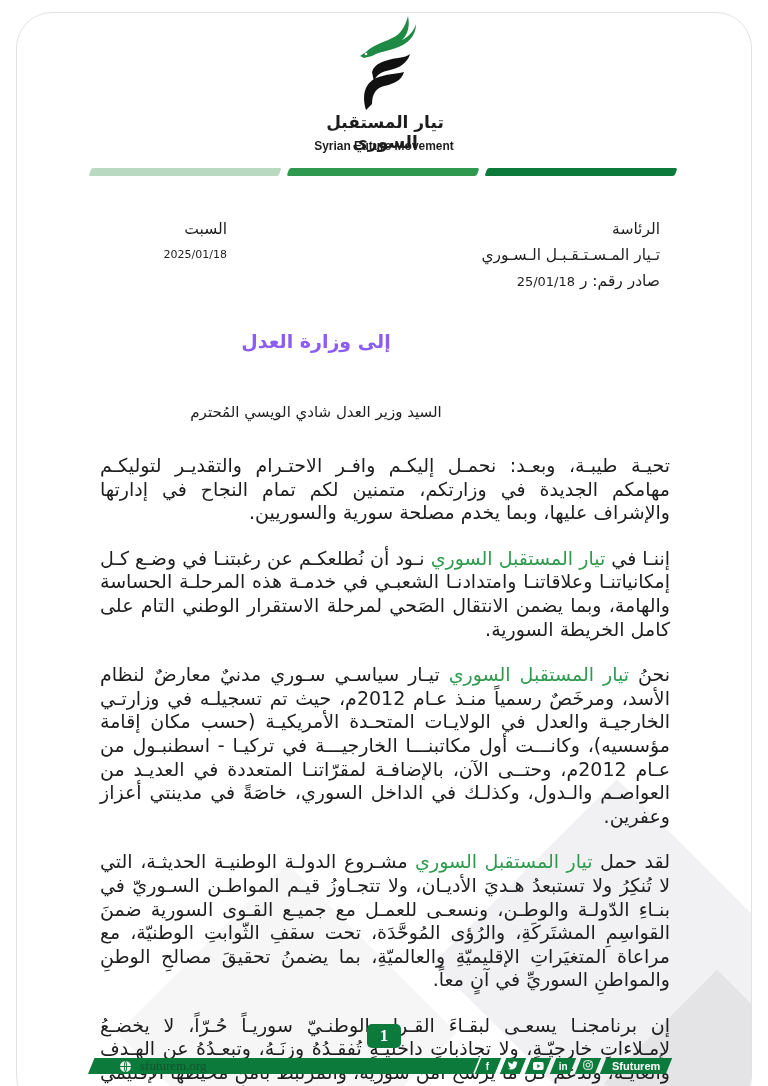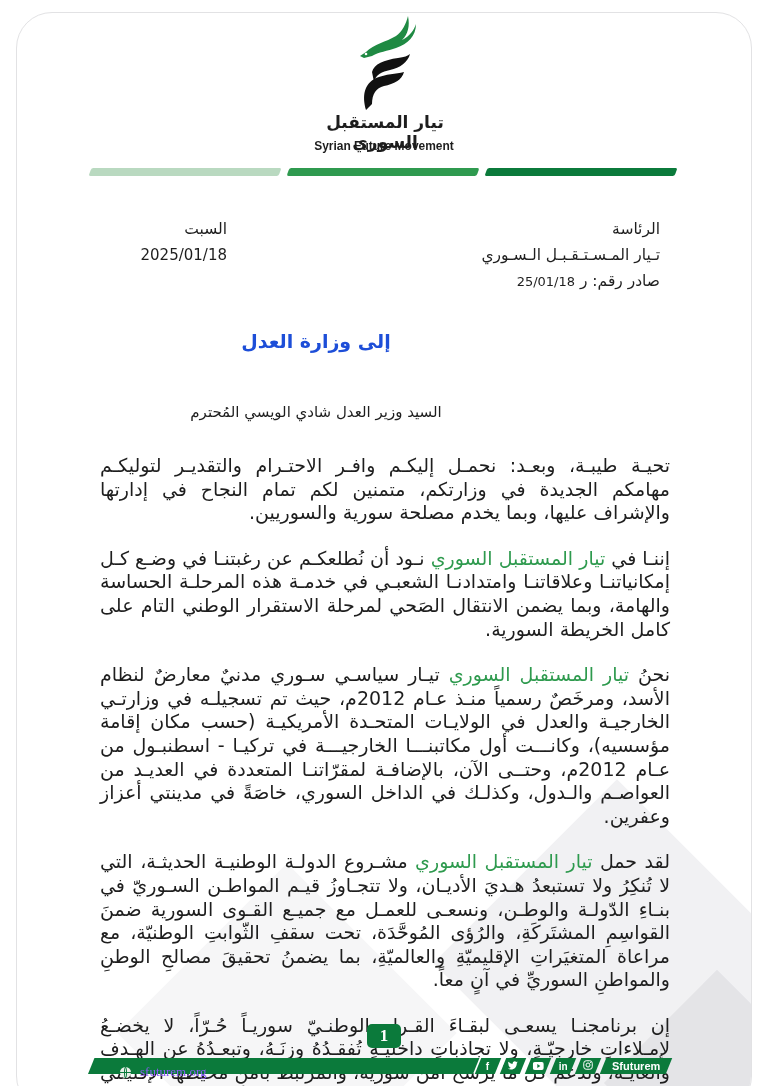--- a/index.html
+++ b/index.html
@@ -34,27 +34,27 @@
 
   
   .hdr-right {
     position: absolute; right: 108px; top: 216px; text-align: right; direction: rtl;
     font-size: 15.5px; line-height: 26px; color: #1e1e1e;
   }
   .hdr-left {
     position: absolute; left: 118px; top: 216px; text-align: right; direction: rtl;
     font-size: 15.5px; line-height: 26px; color: #1e1e1e; width: 100px; margin-left: 9px;
   }
-  .hdr-left .date { direction: ltr; font-size: 15px; }
+  .hdr-left .date { direction: ltr; font-size: 11px; }
   .issue-no { direction: rtl; }
   .issue-no .num { font-size: 13px; }
 
   .title {
     position: absolute; left: 0; width: 632px; top: 330px; text-align: center; direction: rtl;
-    font-size: 19px; font-weight: bold; color: #1d4ed8;
+    font-size: 19px; font-weight: bold; color: #8b5cf6;
   }
   .salutation {
     position: absolute; left: 0; width: 632px; top: 403px; text-align: center; direction: rtl;
     font-size: 15px; color: #1e1e1e;
   }
 
   .body-text {
     position: absolute; left: 100px; width: 570px; top: 454px; direction: rtl; text-align: justify;
     font-size: 19px; line-height: 23.6px; color: #1e1e1e;
   }
@@ -65,22 +65,22 @@
   .page-num {
     position: absolute; left: 367px; top: 1024px; width: 34px; height: 24px;
     background: #0b7a3b; border-radius: 5px; color: #ffffff; text-align: center;
     font-family: "Liberation Serif", serif; font-weight: bold; font-size: 17px; line-height: 24px;
   }
   .footer-bar {
     position: absolute; left: 88px; top: 1058px; width: 385px; height: 16px; background: #0b7a3b;
     transform: skewX(-22deg); transform-origin: left bottom;
   }
   .footer-site {
-    position: absolute; left: 120px; top: 1058px; height: 28px; display: flex; align-items: center; gap: 9px;
-    color: #8b5cf6; font-family: "Liberation Serif", serif; font-size: 13px;
+    position: absolute; left: 120px; top: 1058px; height: 16px; display: flex; align-items: center; gap: 9px;
+    color: #14532d; font-family: "Liberation Serif", serif; font-size: 13px;
   }
   .globe { width: 11px; height: 11px; border-radius: 50%; background: #e9efe9; position: relative; }
   .globe::before { content: ""; position: absolute; left: 4px; top: 0; width: 3px; height: 11px; border: 1px solid #0b7a3b; border-radius: 50%; box-sizing: border-box; }
   .globe::after { content: ""; position: absolute; left: 0; top: 5px; width: 11px; height: 1px; background: #0b7a3b; }
   .social { position: absolute; left: 478px; top: 1058px; height: 16px; display: flex; gap: 5px; }
   .soc-btn {
     height: 16px; width: 20px; background: #0b7a3b; transform: skewX(-22deg);
     display: flex; align-items: center; justify-content: center;
   }
   .soc-btn span { transform: skewX(22deg); color: #ffffff; font-size: 10px; font-weight: bold; font-family: "Liberation Sans", sans-serif; }

